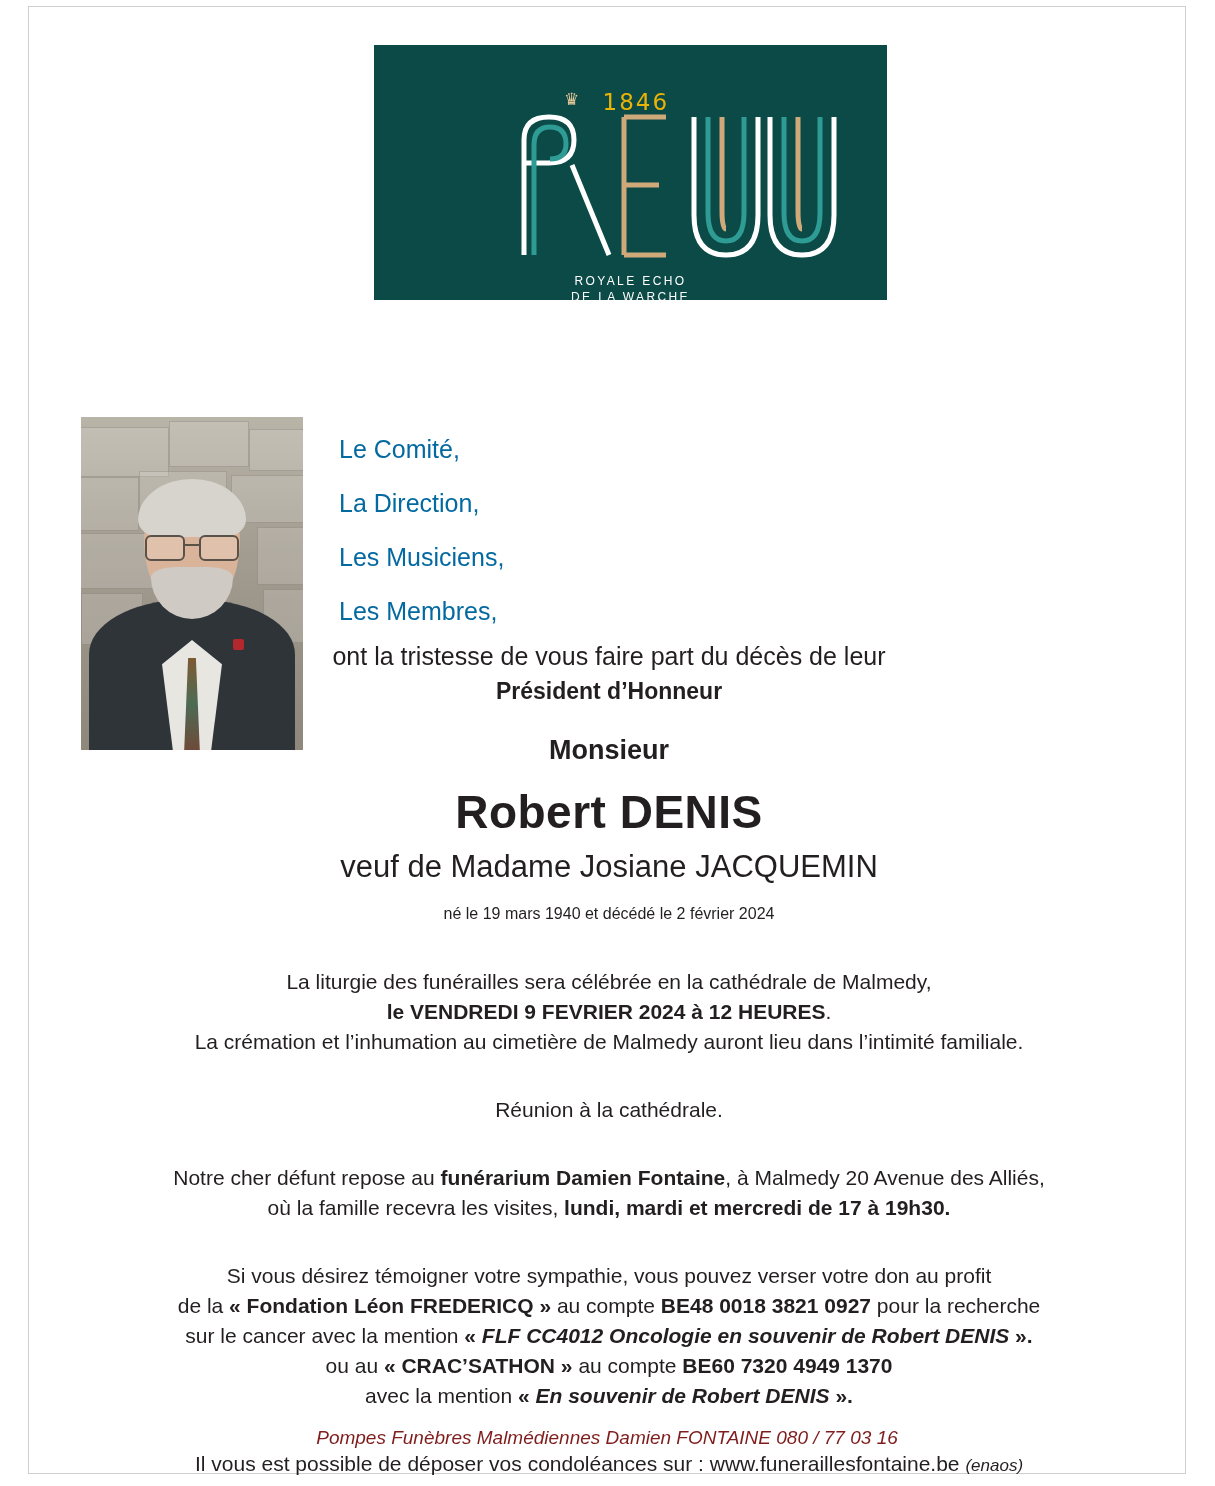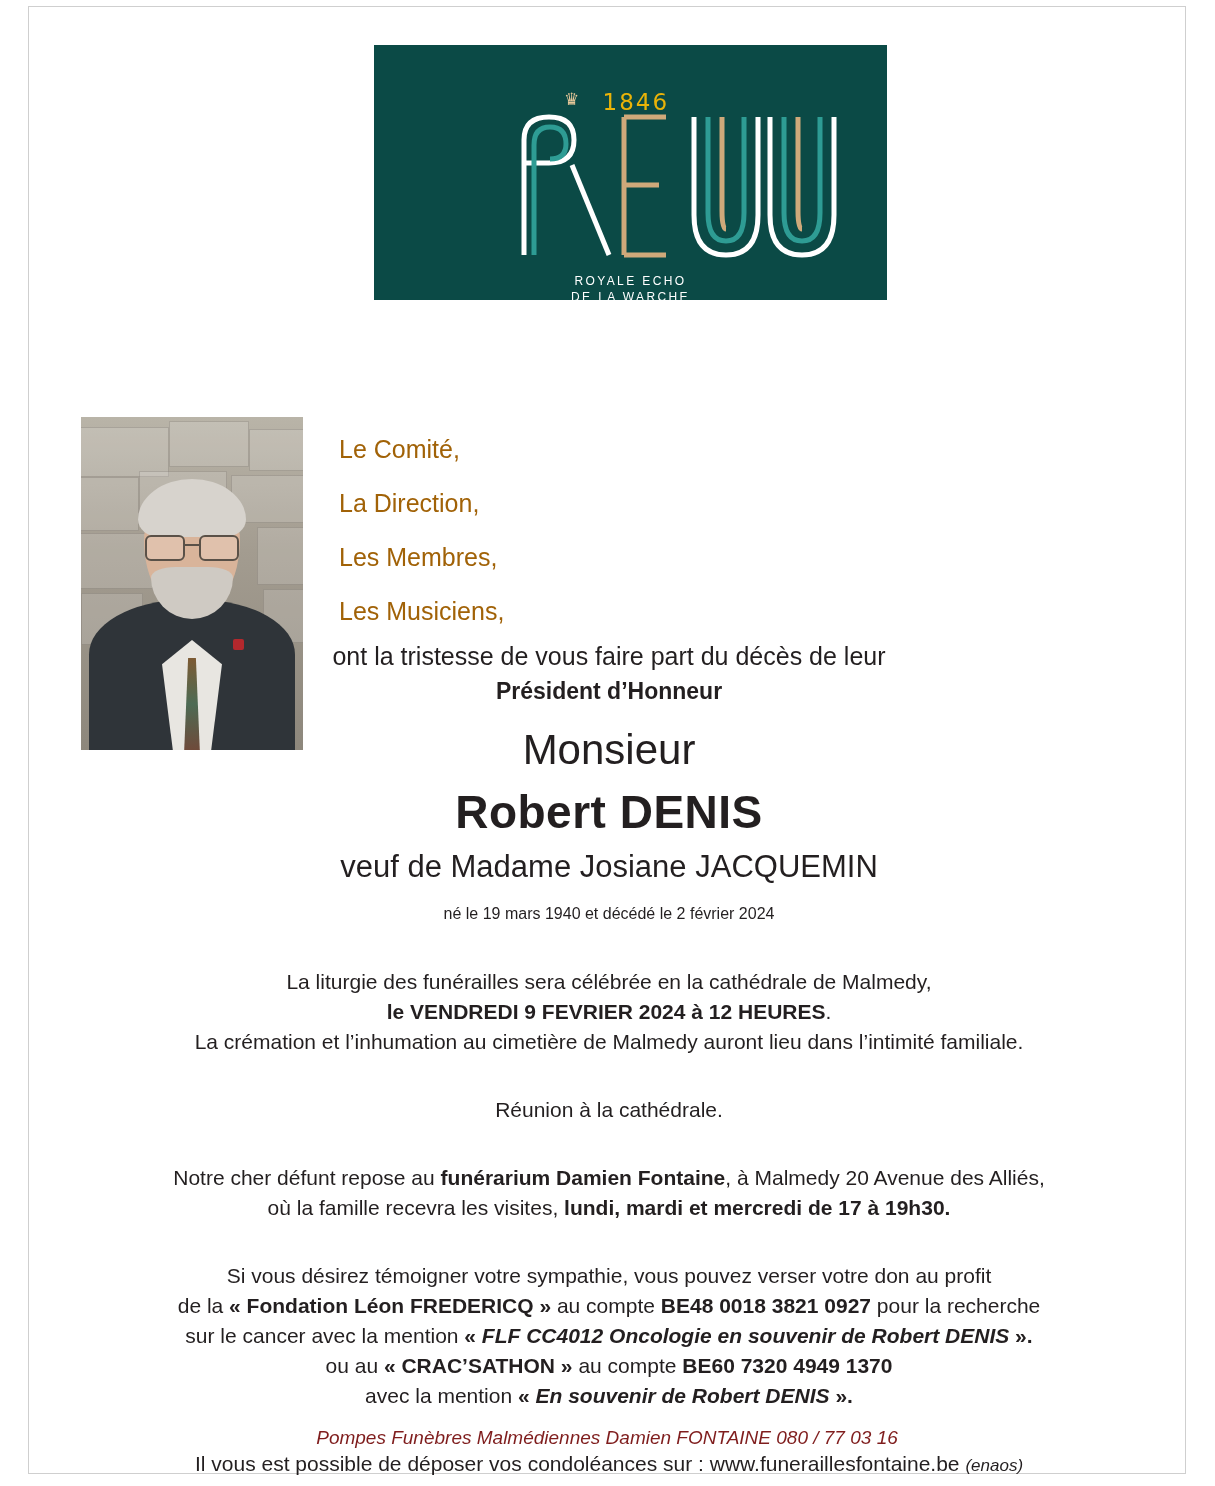--- a/index.html
+++ b/index.html
@@ -199,21 +199,21 @@
   
   .intro {
     position: absolute;
     left: 310px;
     top: 415px;
     width: 700px;
   }
   .intro .line {
     font-size: 25px;
     line-height: 54px;
-    color: #a16207;
+    color: #0369a1;
     font-family: "Liberation Sans", sans-serif;
   }
 
   .body-block {
     position: absolute;
     left: 60px;
     top: 632px;
     width: 1040px;
     text-align: center;
   }
@@ -221,24 +221,24 @@
     font-size: 25px;
     line-height: 34px;
     margin-bottom: 2px;
   }
   .b-title-bold {
     font-size: 23px;
     font-weight: bold;
     line-height: 32px;
   }
   .b-monsieur {
-    font-size: 42px;
+    font-size: 27px;
     line-height: 62px;
     margin-top: 12px;
-    font-weight: 400;
+    font-weight: 700;
   }
   .b-name {
     font-size: 46px;
     font-weight: bold;
     line-height: 62px;
     letter-spacing: 0.5px;
   }
   .b-spouse {
     font-size: 31px;
     line-height: 48px;
@@ -319,22 +319,22 @@
         <div class="lens left"></div>
         <div class="bridge"></div>
         <div class="lens right"></div>
       </div>
       <div class="pin"></div>
     </div>
 
     <div class="intro">
       <div class="line">Le Comité,</div>
       <div class="line">La Direction,</div>
+      <div class="line">Les Musiciens,</div>
       <div class="line">Les Membres,</div>
-      <div class="line">Les Musiciens,</div>
     </div>
 
     <div class="body-block">
       <div class="b-lead">ont la tristesse de vous faire part du décès de leur</div>
       <div class="b-title-bold">Président d’Honneur</div>
       <div class="b-monsieur">Monsieur</div>
       <div class="b-name">Robert DENIS</div>
       <div class="b-spouse">veuf de Madame Josiane JACQUEMIN</div>
       <div class="b-dates">né le 19 mars 1940 et décédé le 2 février 2024</div>
 

